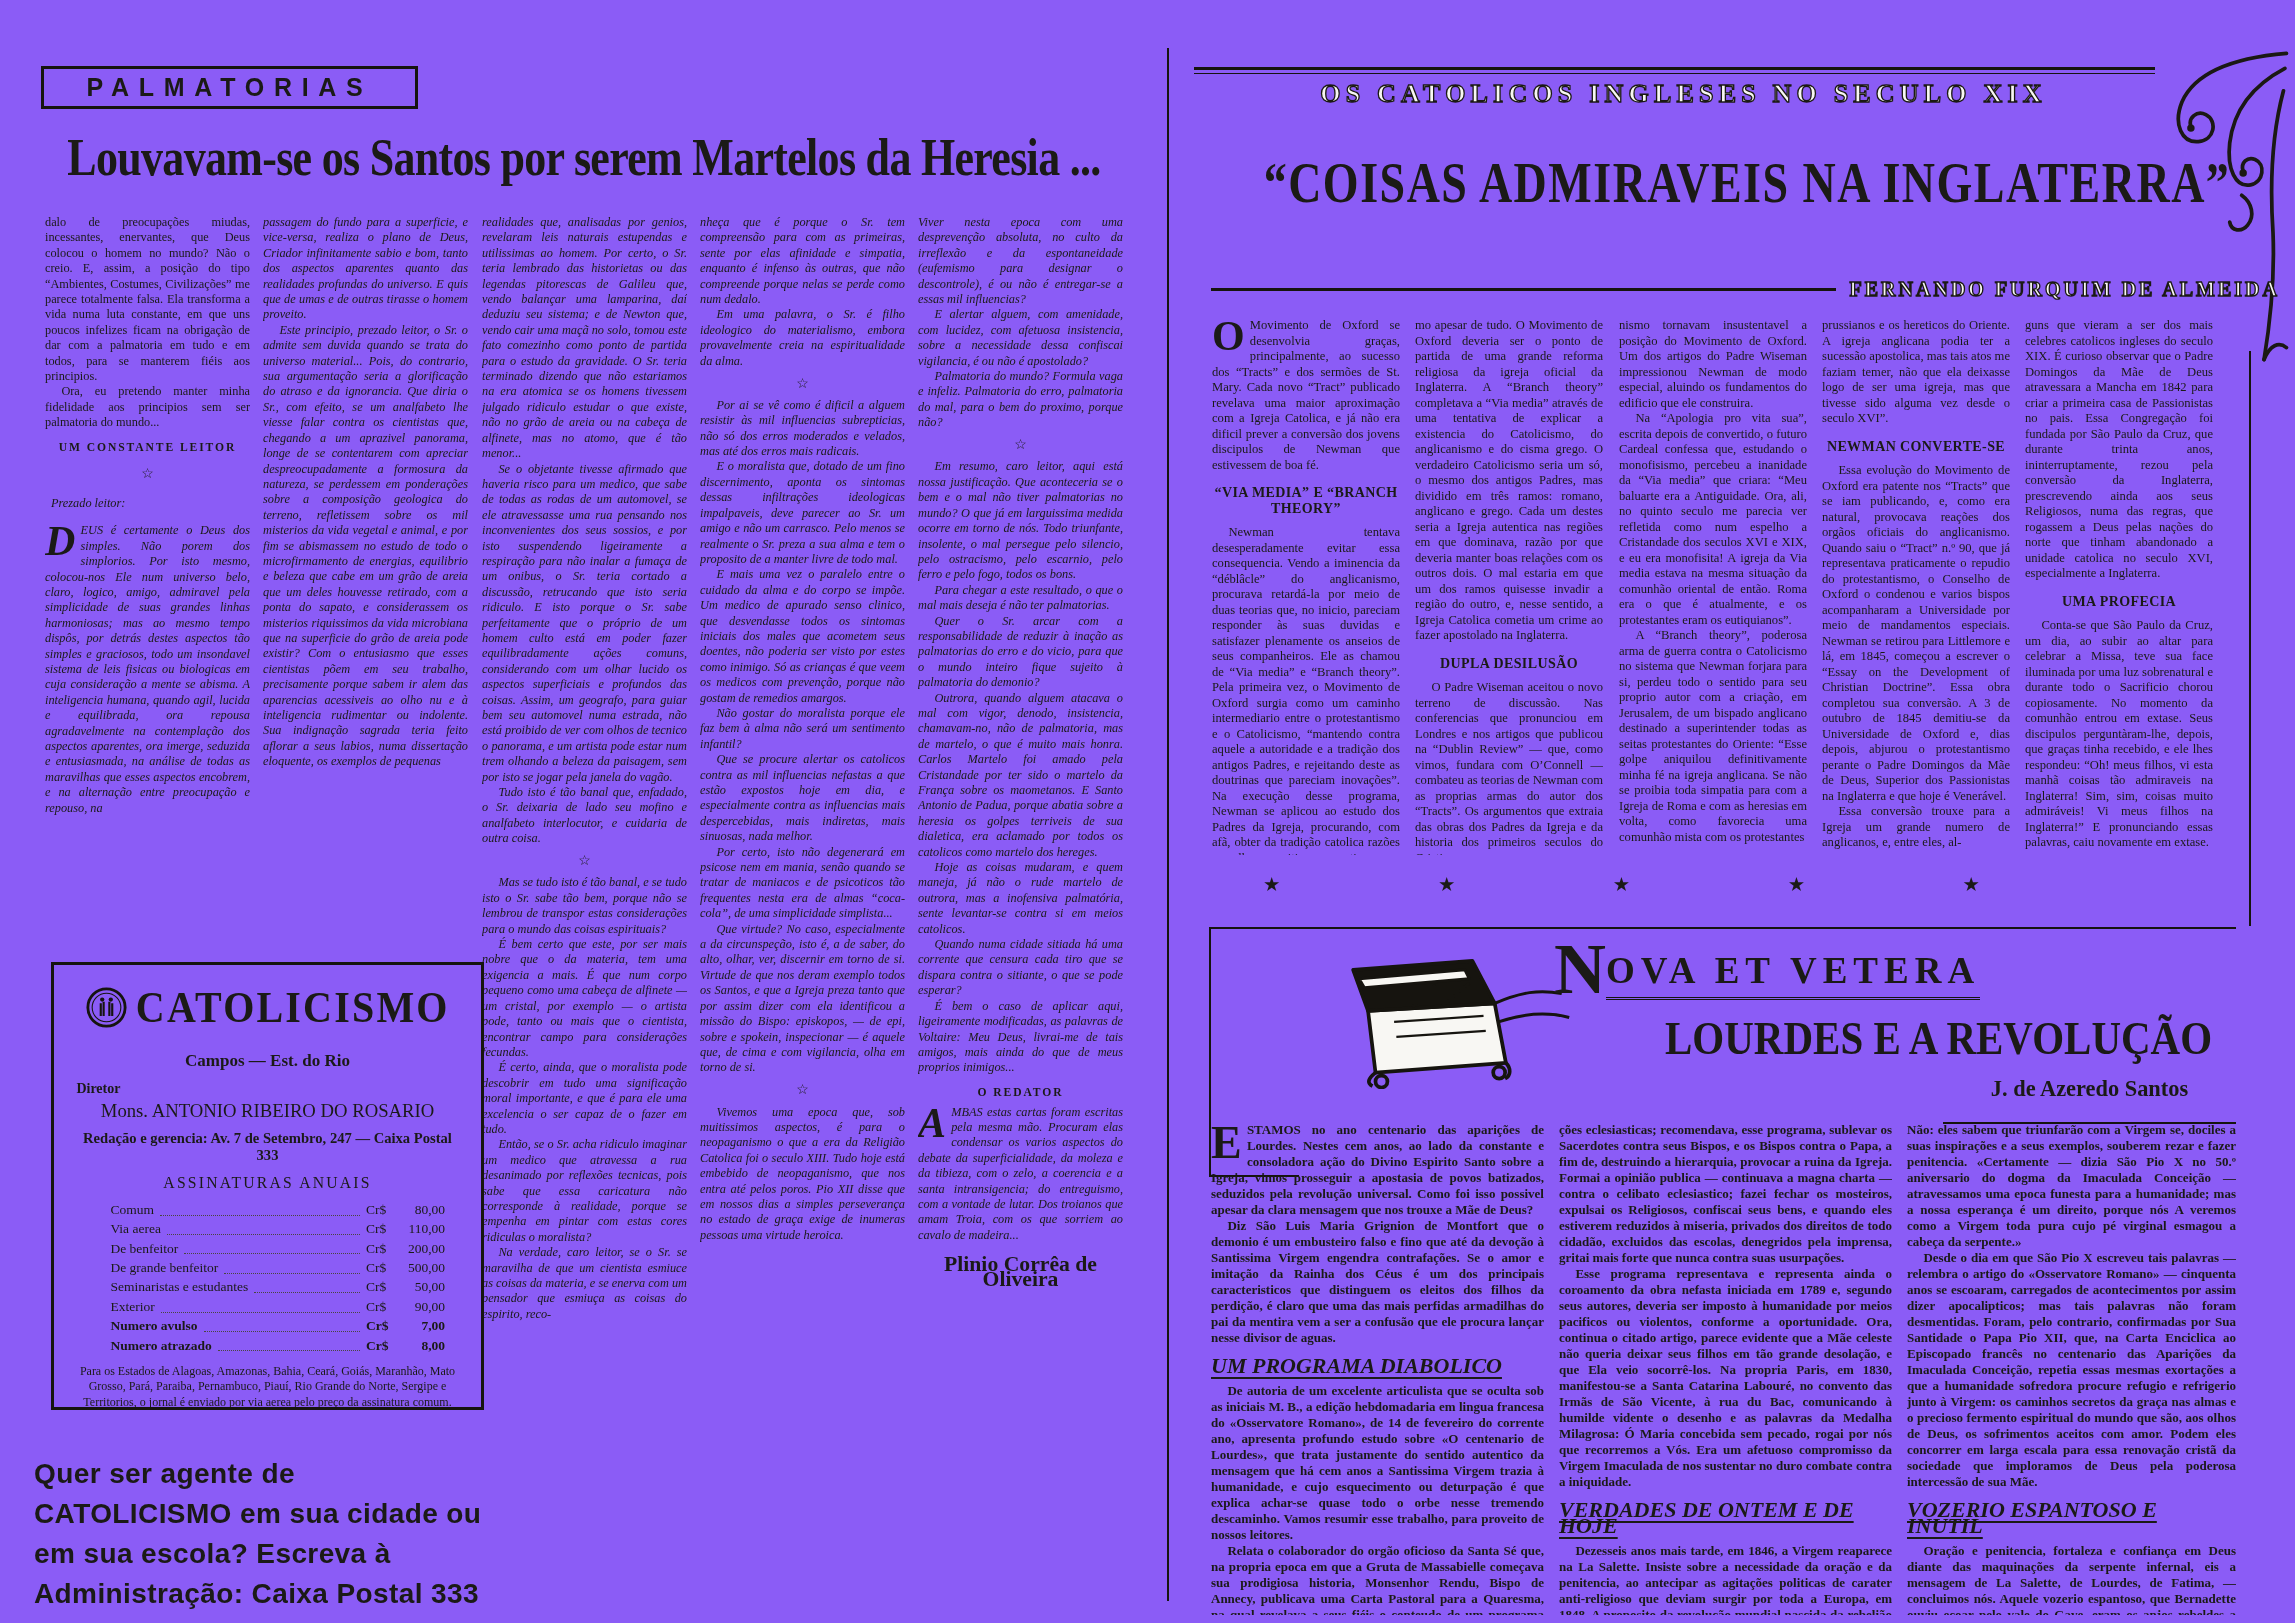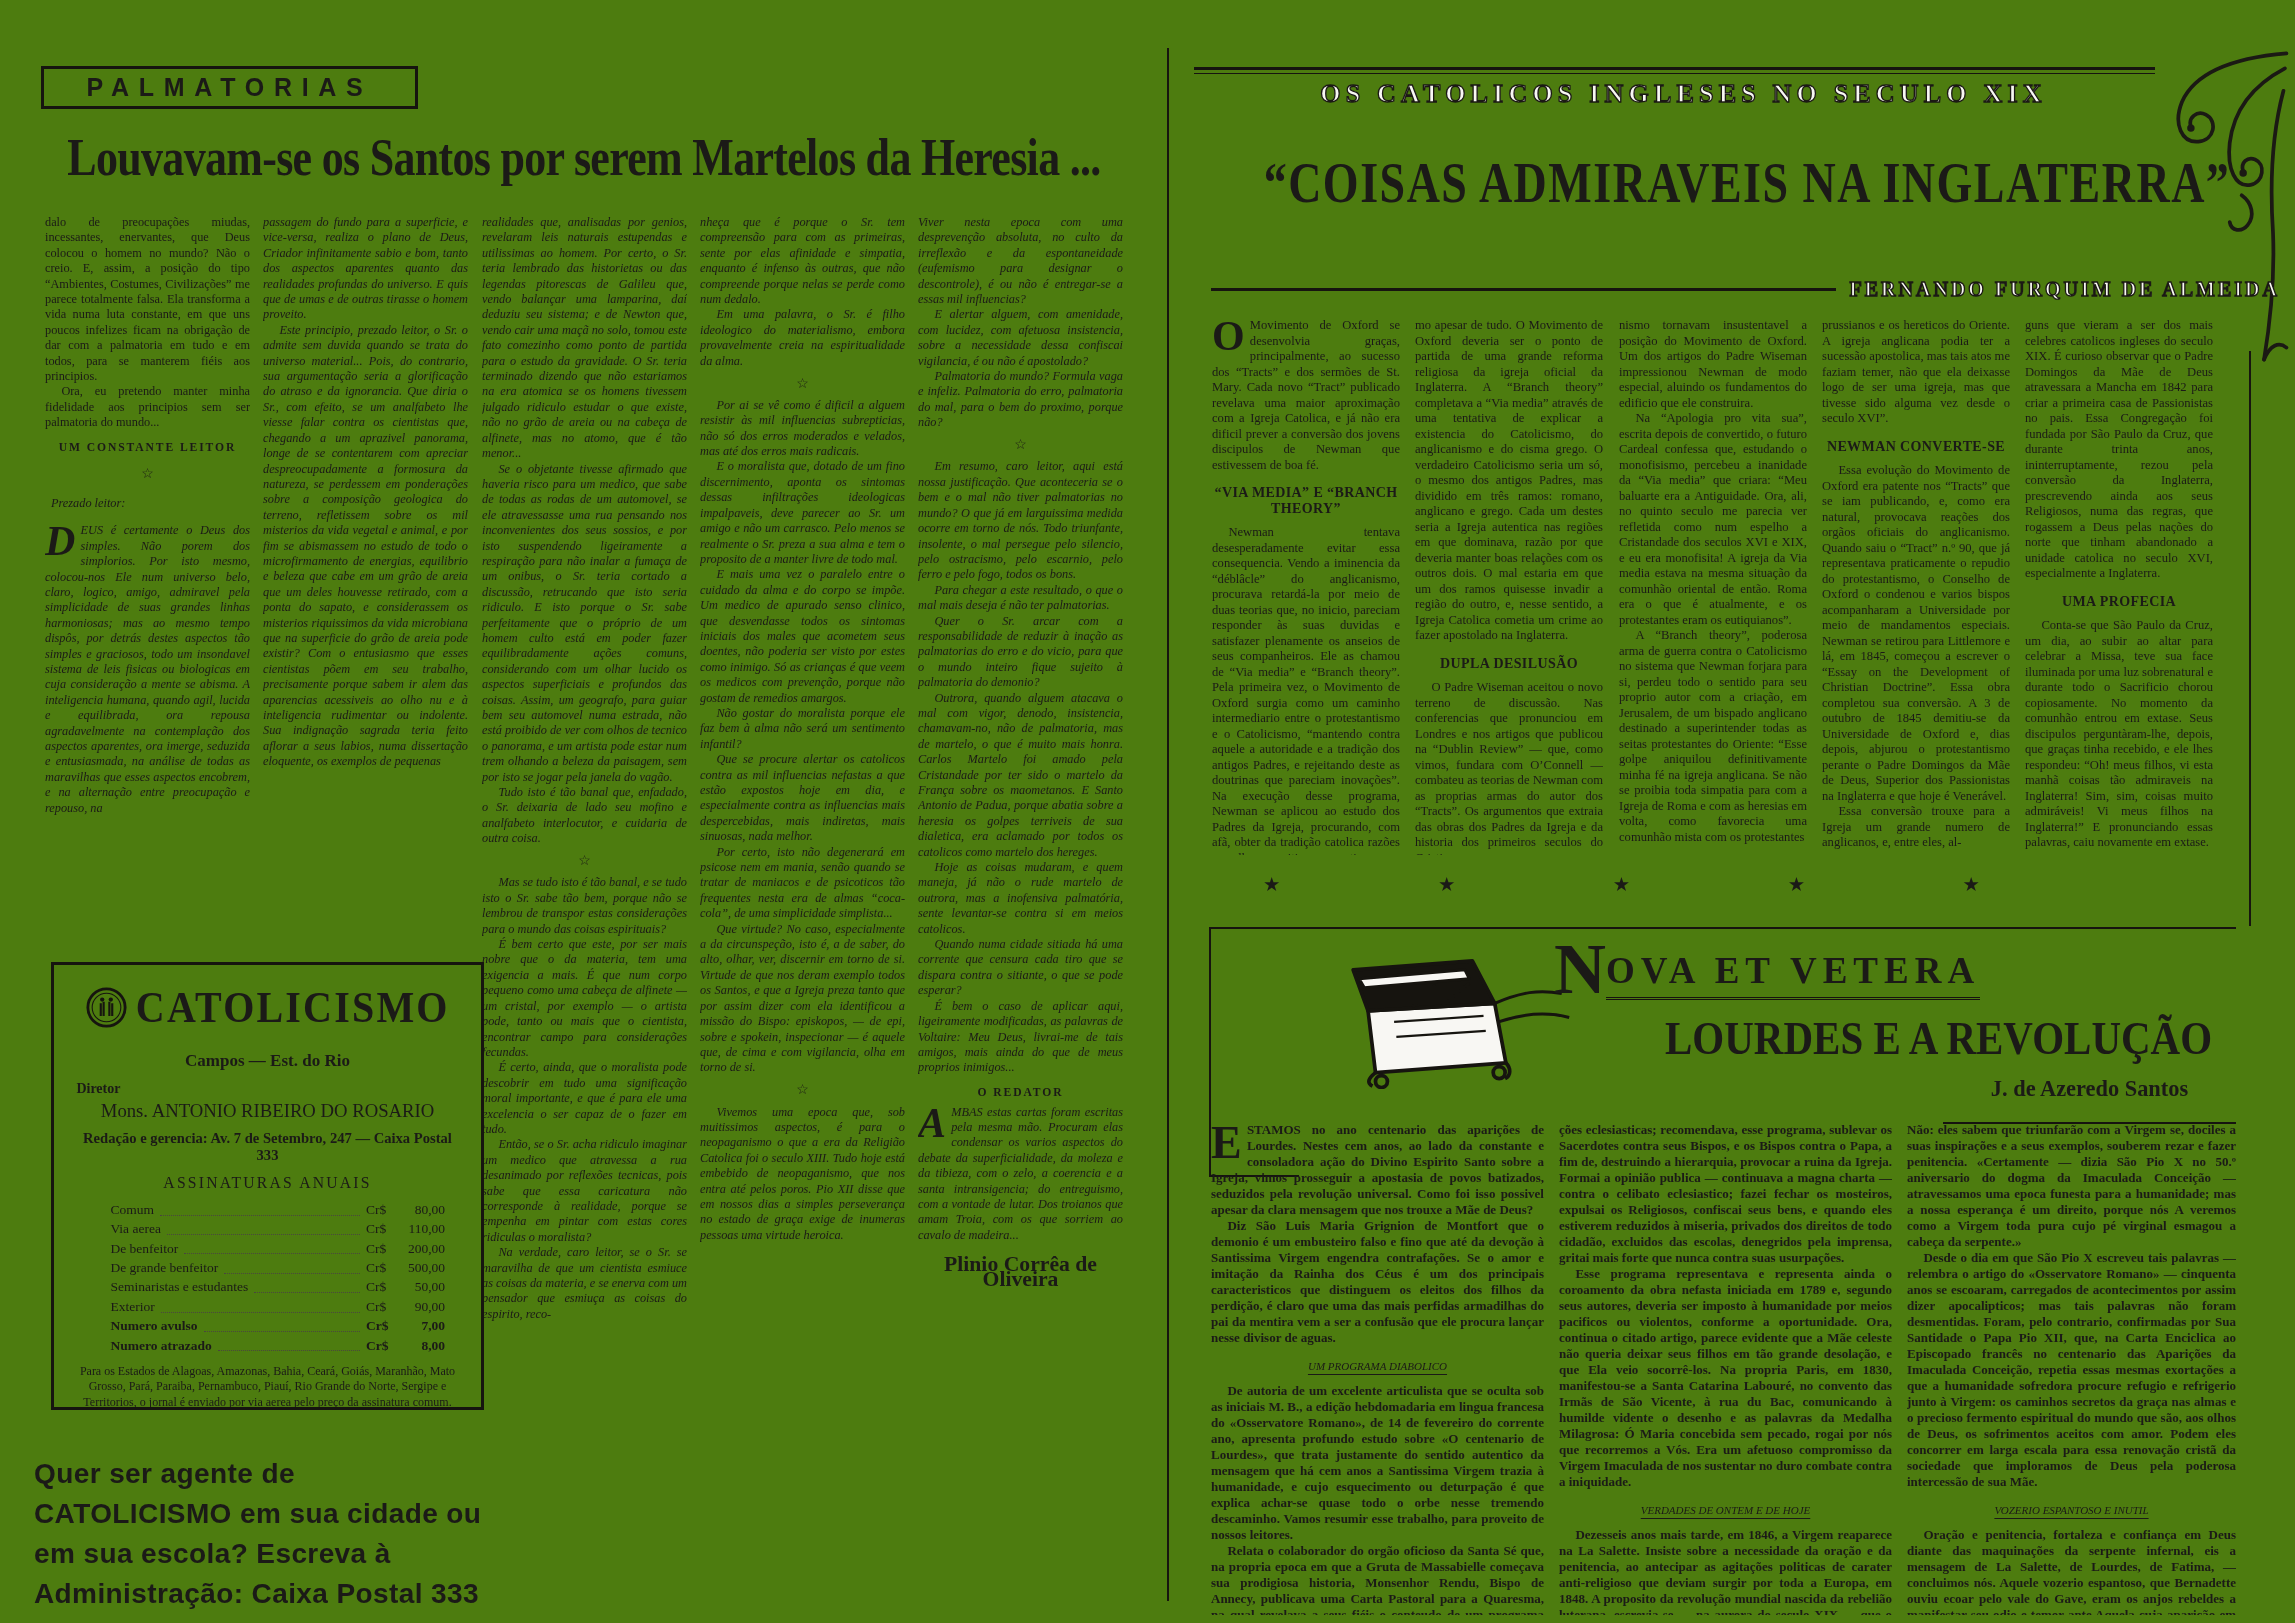--- a/index.html
+++ b/index.html
@@ -1,18 +1,18 @@
 <!DOCTYPE html>
 <html style="font-size:12px"><head>
 <meta charset="utf-8">
 <style>
   * { margin:0; padding:0; box-sizing:border-box; }
   html,body { width:2295px; height:1624px; }
   body { background:#e9e7e1; font-family:"Liberation Serif", serif; }
-  #page { position:relative; width:2295px; height:1624px; background:#4d7c0f; color:#1b1a17; overflow:hidden; }
+  #page { position:relative; width:2295px; height:1624px; background:#8b5cf6; color:#1b1a17; overflow:hidden; }
 
   .abs { position:absolute; }
 
   
   #palm-box { left:41px; top:66px; width:377px; height:43px; border:3px solid #16140f;
               display:flex; align-items:center; justify-content:center;
               font-family:"Liberation Sans", sans-serif; font-weight:bold; font-size:25px; letter-spacing:9.7px; }
   #palm-headline { left:43px; top:126px; width:1082px; text-align:center; font-weight:bold;
                    font-size:44px; letter-spacing:-0.7px; white-space:nowrap; }
   #palm-headline span { display:inline-block; transform:scaleY(1.22); transform-origin:top center; }
@@ -23,21 +23,21 @@
   .lourdes   { font-size:13px; line-height:16px; font-weight:bold; }
 
   .blk { text-indent:16.4px; }
   .b-pi { font-style:italic; }
   .ni { text-indent:0; }
   .b-star { text-align:center; text-indent:0; font-size:14px; padding:6.7px 0; font-style:normal; }
   .b-sal { font-style:italic; text-indent:0; padding:7.5px 0 12px 6px; text-align:left; }
   .b-sig { text-align:center; text-indent:0; font-weight:bold; font-size:11.6px; letter-spacing:1.9px; padding:9px 0 4.5px; font-style:normal; }
   .b-sigb{ text-align:center; text-indent:0; font-weight:bold; font-size:21.7px; padding:13.5px 0 6px; font-style:normal; }
   .b-sub { text-align:center; text-indent:0; font-weight:bold; font-size:14px; letter-spacing:0.4px; padding:12px 0 9px; font-style:normal; }
-  .b-subi{ text-align:center; text-indent:0; font-weight:normal; font-style:italic; font-size:11px; padding:12px 0 9px;
+  .b-subi{ text-align:left; text-indent:0; font-weight:bold; font-style:italic; font-size:22px; padding:12px 0 9px;
            text-decoration:underline; text-underline-offset:3.7px; }
   .dc { float:left; font-weight:bold; font-size:42px; line-height:33px; padding:2.2px 5.2px 0 0; }
   .lourdes .dc { font-size:46px; line-height:37px; }
 
   
   #ad { left:51px; top:962px; width:433px; height:448px; border:3px solid #16140f; padding:19.4px 22.4px 7.5px; overflow:hidden; }
   #ad-logo-row { display:flex; align-items:center; justify-content:center; gap:7.5px; margin-bottom:19.4px; }
   #ad-logo { font-size:40px; font-weight:bold; letter-spacing:2.2px; transform:scaleY(1.1); }
   #ad-l1 { text-align:center; font-weight:bold; font-size:18px; letter-spacing:0.7px; }
   #ad-l2 { text-align:center; font-weight:bold; font-size:17px; margin-top:4.5px; }

